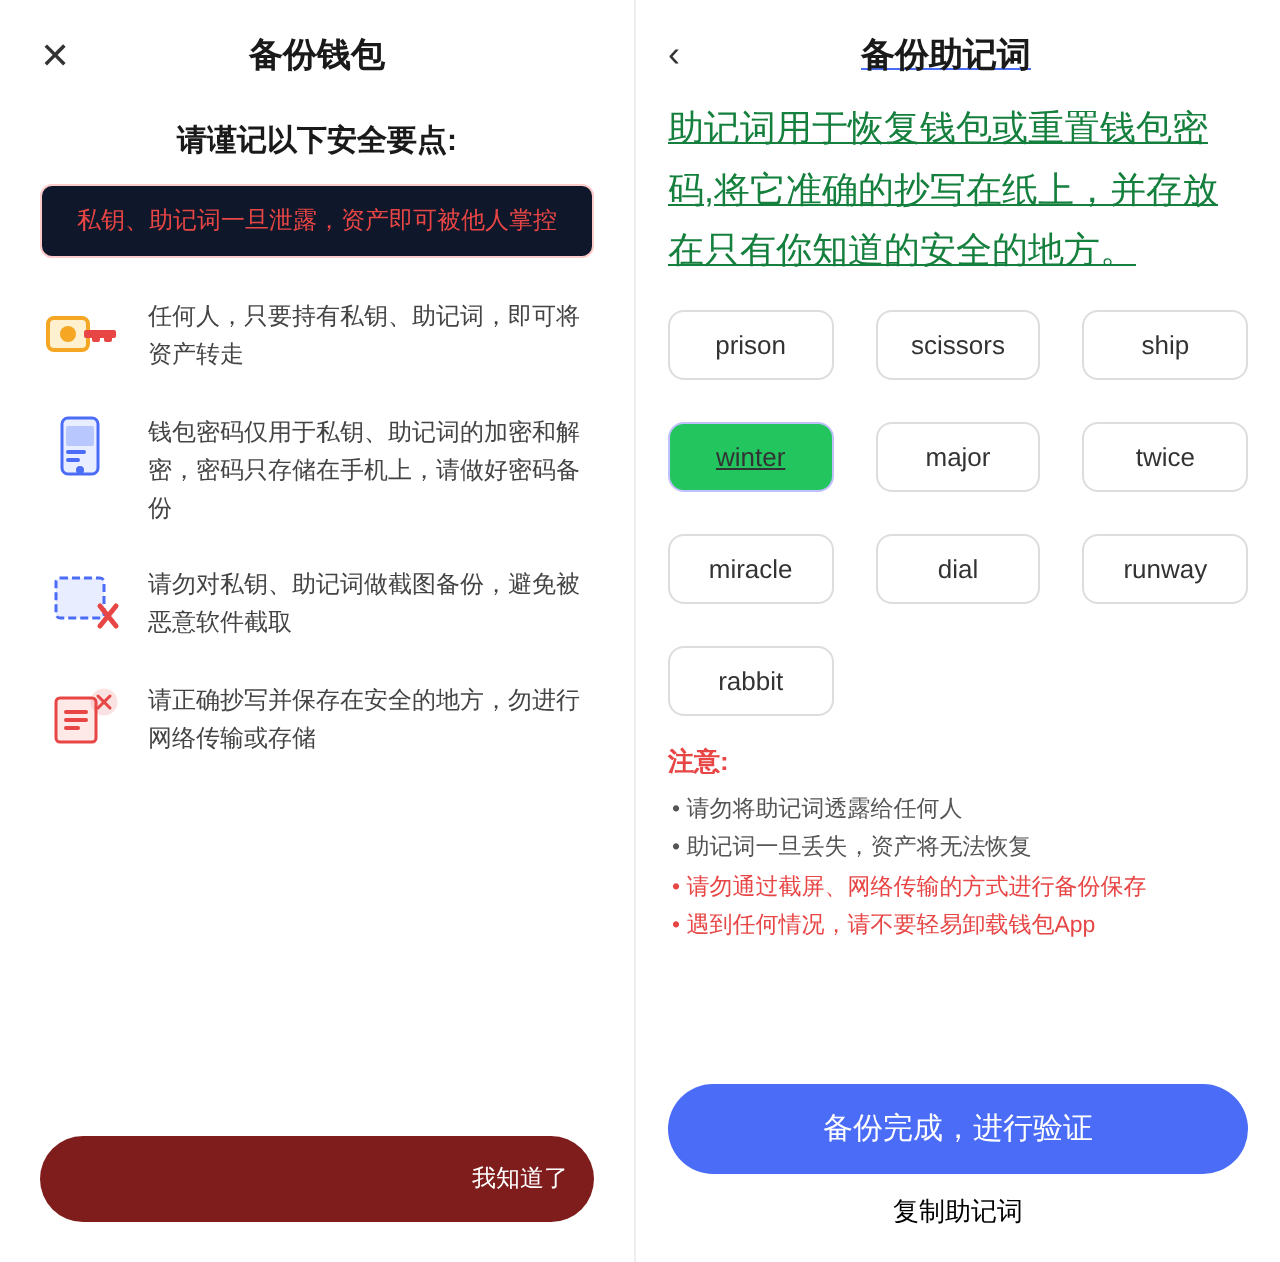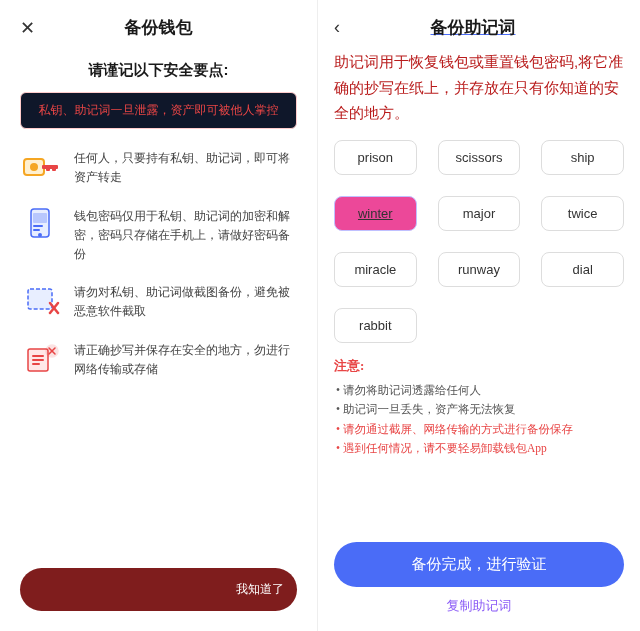--- a/index.html
+++ b/index.html
@@ -144,24 +144,25 @@
 
     .right-title-container {
       display: flex;
       align-items: center;
       justify-content: center;
       width: 100%;
       position: relative;
     }
 
     .right-desc {
-      font-size: 15px;
-      color: #b91c1c;
+      font-size: 18px;
+      color: #15803d;
       line-height: 1.7;
       margin-bottom: 14px;
+      text-decoration: underline;
     }
 
     .word-grid {
       display: grid;
       grid-template-columns: repeat(3, 1fr);
       gap: 21px;
       margin-bottom: 14px;
     }
 
     .word-chip {
@@ -170,27 +171,26 @@
       padding: 9px 4px;
       font-size: 13px;
       color: #333;
       text-align: center;
       background: #fff;
       cursor: default;
     }
 
     .word-chip.highlighted {
       border-color: #c0c0ff;
-      background: #ec4899;
+      background: #22c55e;
       text-decoration: underline;
     }
 
     .notice-section {
       margin-bottom: 2px;
-      font-family: Liberation Serif, serif;
     }
 
     .notice-title {
       font-size: 13px;
       font-weight: 600;
       color: #e84545;
       margin-bottom: 6px;
     }
 
     .notice-item {
@@ -222,21 +222,21 @@
       font-size: 15px;
       font-weight: 500;
       cursor: pointer;
       text-align: center;
       margin-bottom: 10px;
     }
 
     .copy-link {
       text-align: center;
       font-size: 13px;
-      color: #8b5cf6;
+      color: #000000;
       cursor: pointer;
     }
   </style>
 </head>
 <body>
 
 <div class="left-panel">
   <div class="left-header">
     <span class="close-icon">✕</span>
     <span class="title">备份钱包</span>
@@ -314,22 +314,22 @@
   <div class="right-desc">助记词用于恢复钱包或重置钱包密码,将它准确的抄写在纸上，并存放在只有你知道的安全的地方。</div>
 
   <div class="word-grid">
     <div class="word-chip">prison</div>
     <div class="word-chip">scissors</div>
     <div class="word-chip">ship</div>
     <div class="word-chip highlighted">winter</div>
     <div class="word-chip">major</div>
     <div class="word-chip">twice</div>
     <div class="word-chip">miracle</div>
+    <div class="word-chip">dial</div>
     <div class="word-chip">runway</div>
-    <div class="word-chip">dial</div>
     <div class="word-chip">rabbit</div>
   </div>
 
   <div class="notice-section">
     <div class="notice-title">注意:</div>
     <div class="notice-item">请勿将助记词透露给任何人</div>
     <div class="notice-item">助记词一旦丢失，资产将无法恢复</div>
     <div class="notice-item red">请勿通过截屏、网络传输的方式进行备份保存</div>
     <div class="notice-item red">遇到任何情况，请不要轻易卸载钱包App</div>
   </div>

